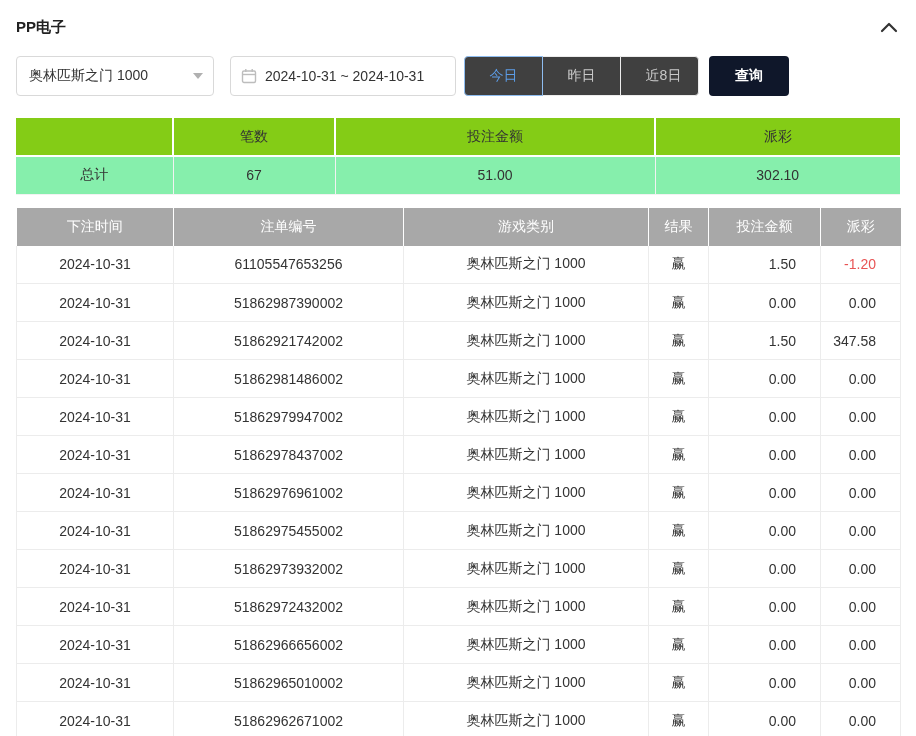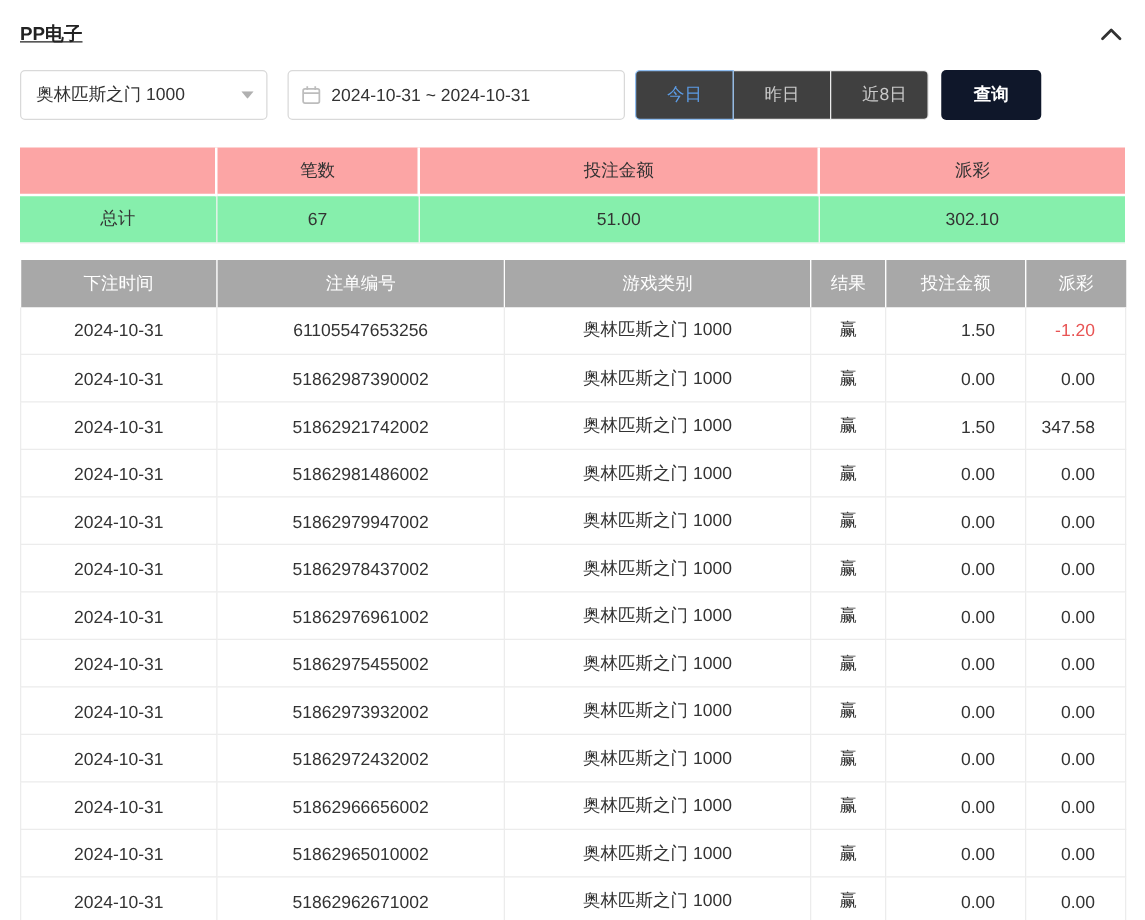--- a/index.html
+++ b/index.html
@@ -10,34 +10,34 @@
     font-family: "Liberation Sans", "DejaVu Sans", sans-serif;
     color: #333;
   }
   .page { padding: 14px 16px 0 16px; width: 916px; }
 
   
   .section-header {
     display: flex; align-items: center; justify-content: space-between;
     height: 26px;
   }
-  .section-title { font-size: 15px; font-weight: bold; color: #222; text-decoration: underline; }
+  .section-title { font-size: 15px; font-weight: bold; color: #222; }
   .collapse-btn { width: 22px; height: 22px; display: flex; align-items: center; justify-content: center; cursor: pointer; background: none; border: none; }
 
   
   .filter-row { display: flex; align-items: center; margin-top: 16px; }
   .select-box {
     width: 198px; height: 40px;
     border: 1px solid #d9d9d9; border-radius: 4px;
     display: flex; align-items: center; justify-content: space-between;
     padding: 0 10px 0 12px;
     font-size: 14px; cursor: pointer; background: #fff;
   }
   .date-box {
-    width: 270px; height: 40px;
+    width: 226px; height: 40px;
     border: 1px solid #d9d9d9; border-radius: 4px;
     display: flex; align-items: center;
     padding: 0 10px; margin-left: 16px;
     font-size: 14px; cursor: pointer; background: #fff;
   }
   .date-box .cal { margin-right: 8px; display: flex; }
   .quick-group { display: flex; margin-left: 8px; }
   .quick-btn {
     width: 79px; height: 40px;
     background: #404040; font-size: 14px; cursor: pointer;
@@ -50,21 +50,21 @@
   .search-btn {
     width: 80px; height: 40px; margin-left: 10px;
     background: #0f172a; color: #fff; font-size: 14px;
     border: none; border-radius: 4px; cursor: pointer; font-weight: bold;
   }
 
   
   table { border-collapse: collapse; table-layout: fixed; }
   .summary-table { width: 884px; margin-top: 22px; font-size: 14px; }
   .summary-table th {
-    background: #fca5a5; font-weight: normal; height: 38px;
+    background: #84cc16; font-weight: normal; height: 38px;
     border-right: 2px solid #fff; border-bottom: 2px solid #fff;
     text-align: center;
   }
   .summary-table th:last-child { border-right: none; }
   .summary-table td {
     background: #86efac; height: 38px; text-align: center;
     border-right: 1px solid #f2f2f2; border-bottom: 1px solid #f2f2f2;
   }
   .summary-table td:last-child { border-right: none; }
 

